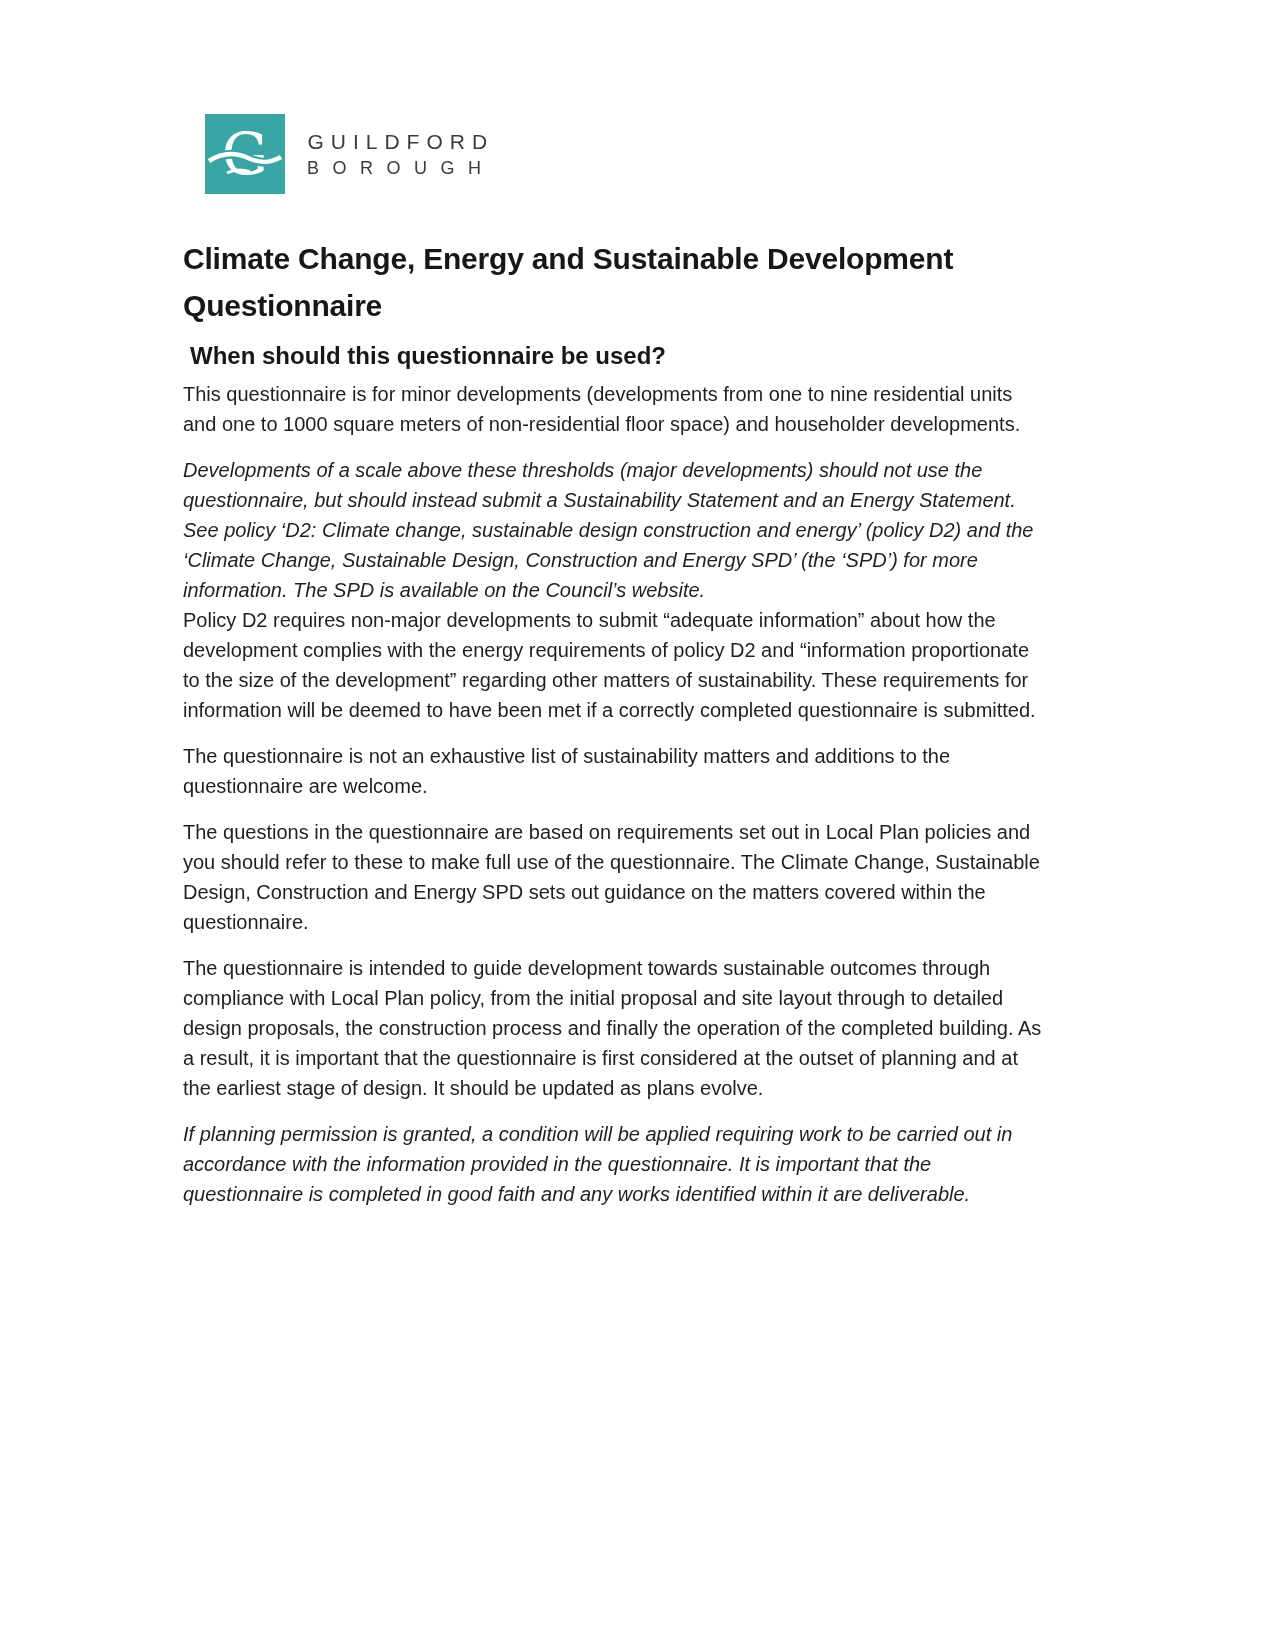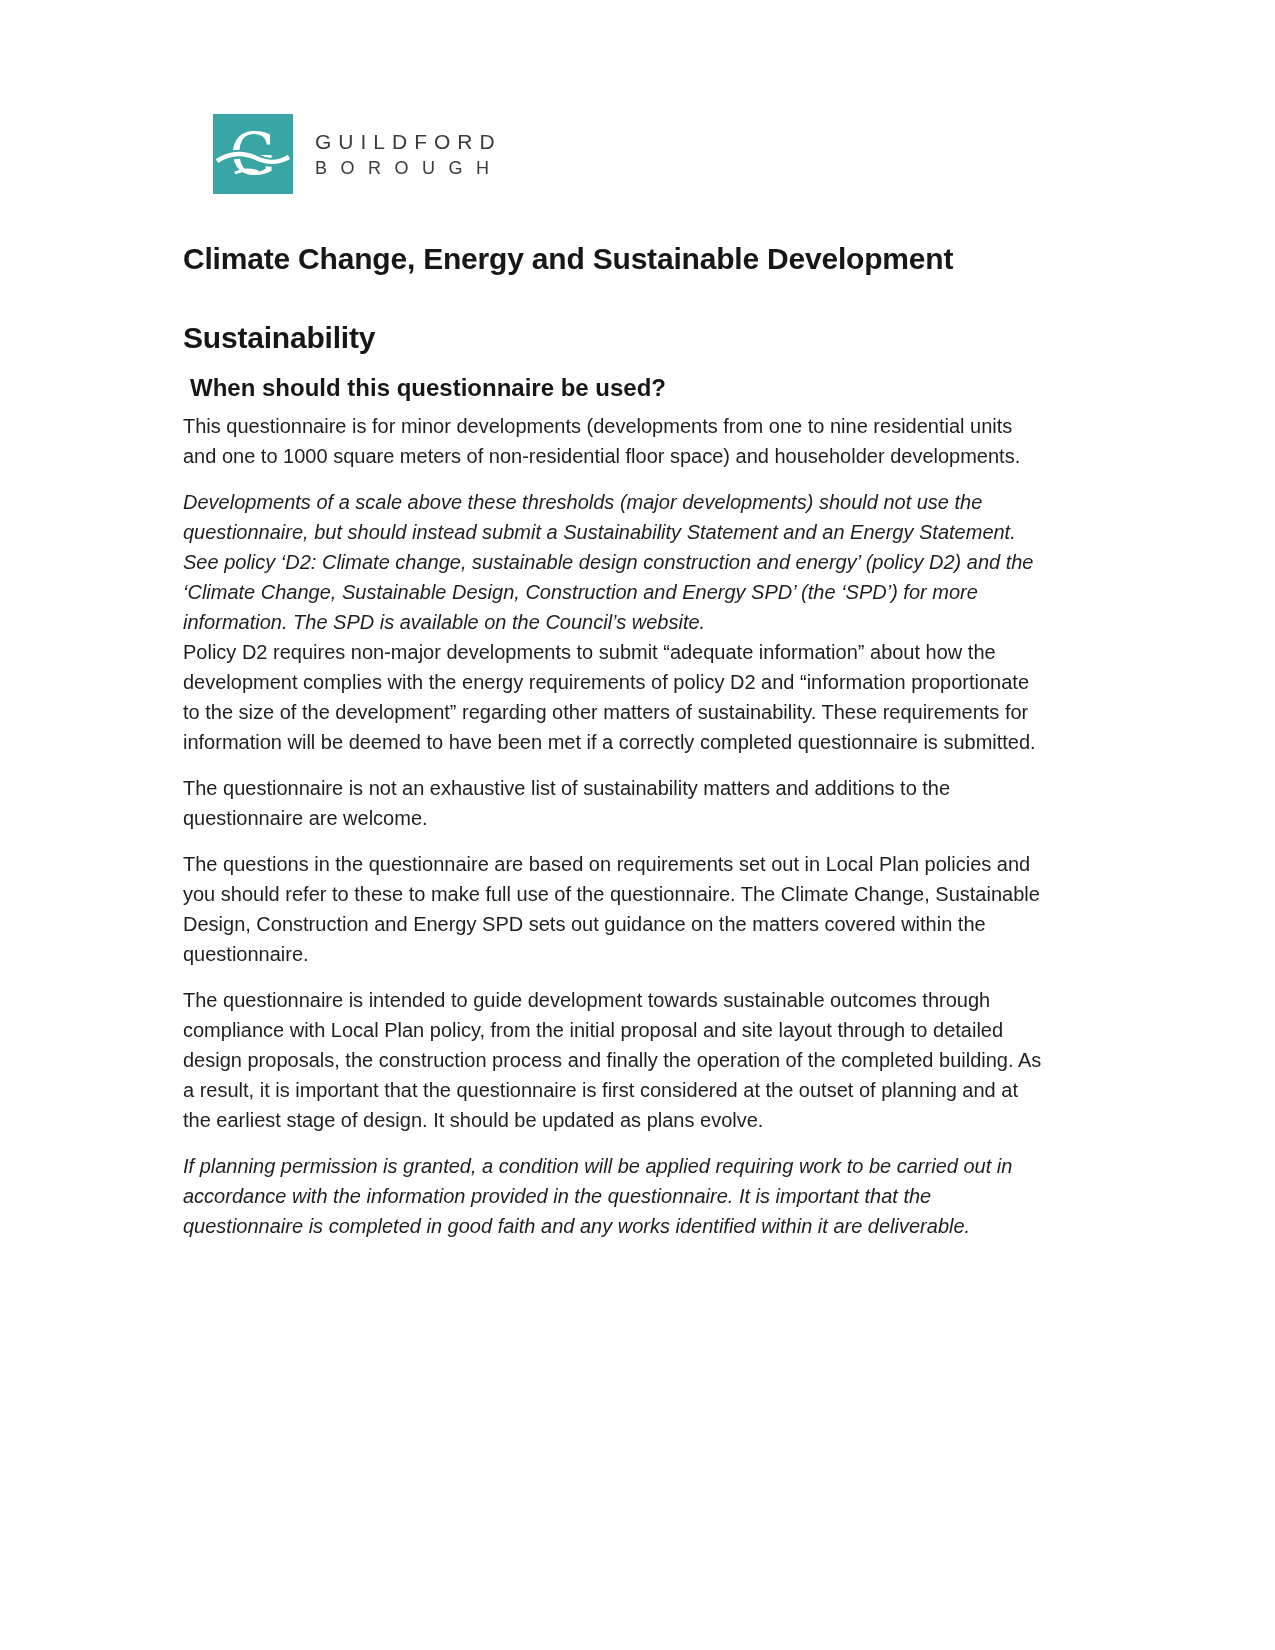--- a/index.html
+++ b/index.html
@@ -20,23 +20,24 @@
     position: absolute;
     left: 183px;
     top: 113px;
     width: 862px;
   }
 
   
   .logo {
     display: flex;
     align-items: center;
-    margin-left: 30px;
+    margin-left: 22px;
     margin-bottom: 40px;
     height: 82px;
+    text-align: center;
   }
   .logo-mark {
     position: relative;
     width: 80px;
     height: 80px;
     background: #3aa5a5;
     flex: 0 0 auto;
   }
   .logo-g {
     position: absolute;
@@ -74,21 +75,21 @@
 
   
   .doc-title {
     margin: 0 0 10px 0;
     font-size: 30px;
     font-weight: 700;
     color: #171717;
     line-height: 47px;
     letter-spacing: -0.2px;
   }
-  .doc-title .t-line { display: block; white-space: nowrap; margin-top: 32px; }
+  .doc-title .t-line { display: block; white-space: nowrap; }
 
   .sec-heading {
     margin: 0 0 7px 7px;
     font-size: 24px;
     font-weight: 700;
     color: #171717;
     line-height: 33px;
   }
   section.second .sec-heading {
     margin-top: 76px;
@@ -118,21 +119,21 @@
         </svg>
       </div>
       <div class="logo-text">
         <div class="logo-line1">GUILDFORD</div>
         <div class="logo-line2">BOROUGH</div>
       </div>
     </div>
 
     <h1 class="doc-title">
       <span class="t-line">Climate Change, Energy and Sustainable Development</span>
-      <span class="t-line">Sustainability</span>
+      <span class="t-line">Questionnaire</span>
     </h1>
 
     <section>
       <h2 class="sec-heading">When should this questionnaire be used?</h2>
       <p class="body-par">This questionnaire is for minor developments (developments from one to nine residential units and one to 1000 square meters of non-residential floor space) and householder developments.</p>
       <p class="body-par">Developments of a scale above these thresholds (major developments) should not use the questionnaire, but should instead submit a Sustainability Statement and an Energy Statement. See policy ‘D2: Climate change, sustainable design construction and energy’ (policy D2) and the ‘Climate Change, Sustainable Design, Construction and Energy SPD’ (the ‘SPD’) for more information. The SPD is available on the Council’s website.</p>
     </section>
 
     <section class="second">
       <p class="body-par">Policy D2 requires non-major developments to submit “adequate information” about how the development complies with the energy requirements of policy D2 and “information proportionate to the size of the development” regarding other matters of sustainability. These requirements for information will be deemed to have been met if a correctly completed questionnaire is submitted.</p>

